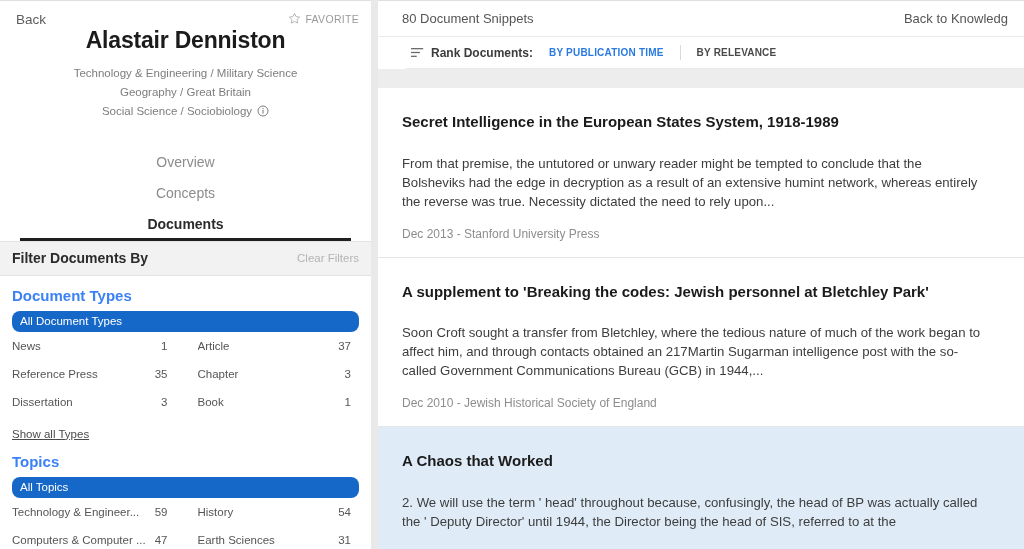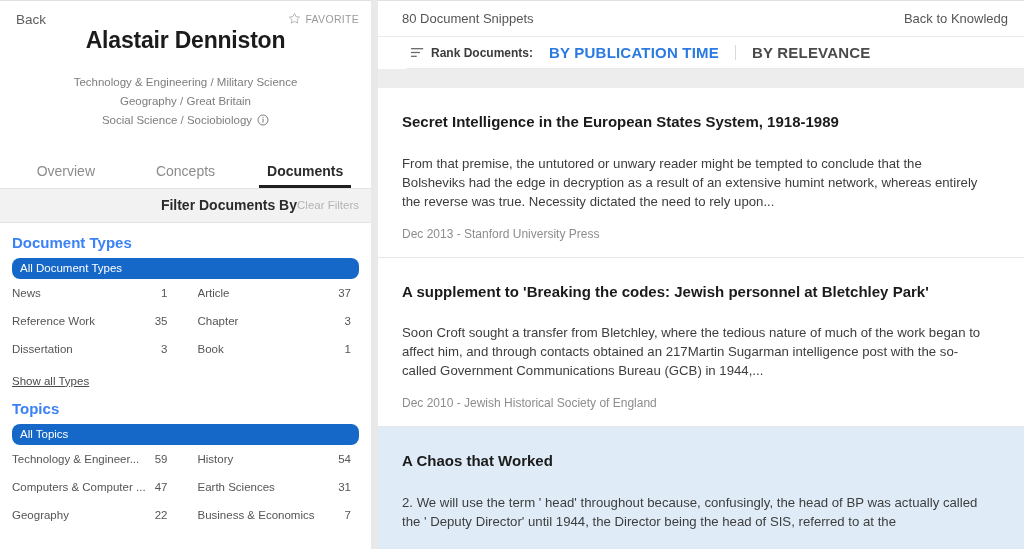--- a/index.html
+++ b/index.html
@@ -72,21 +72,21 @@
     font-size: 23px;
     font-weight: bold;
     color: #1b1b1b;
     letter-spacing: -0.2px;
     margin: 20px 0 0 0;
     padding: 0 40px;
     line-height: 1.2;
   }
   .entity-cats {
     text-align: right;
-    margin-top: 18px;
+    margin-top: 9px;
   }
   .entity-cat {
     font-size: 11.5px;
     color: #7d7d7d;
     line-height: 19px;
     display: flex;
     align-items: center;
     justify-content: center;
     gap: 5px;
   }
@@ -95,20 +95,21 @@
     height: 12px;
     display: inline-block;
     vertical-align: -2px;
   }
 
   
   .tabs {
     display: flex;
     margin-top: 17px;
     padding: 0 6px;
+    flex-direction: column;
   }
   .tab {
     flex: 1;
     text-align: center;
     font-size: 14px;
     color: #8c8c8c;
     padding: 6px 0 9px 0;
     cursor: pointer;
     position: relative;
   }
@@ -128,21 +129,21 @@
 
   
   .filter-header {
     background: #f2f2f2;
     border-top: 1px solid #e3e3e3;
     border-bottom: 1px solid #e3e3e3;
     height: 33px;
     display: flex;
     align-items: center;
     padding: 0 12px;
-    justify-content: flex-end;
+    justify-content: space-between;
   }
   .filter-header-title {
     font-size: 14px;
     font-weight: bold;
     color: #2b2b2b;
   }
   .clear-filters {
     font-size: 11.5px;
     color: #b4b4b4;
     cursor: pointer;
@@ -243,21 +244,21 @@
     border-bottom: 1px solid #eaeaea;
     margin-left: 28px;
   }
   .sort-ico { width: 13px; height: 11px; display:block; }
   .rank-label {
     font-size: 12px;
     font-weight: bold;
     color: #3c3c3c;
   }
   .rank-opt {
-    font-size: 15px;
+    font-size: 10px;
     font-weight: bold;
     letter-spacing: 0.2px;
     color: #4a4a4a;
     cursor: pointer;
     padding: 0 9px;
   }
   .rank-opt.active { color: #2a7ae2; }
   .rank-sep {
     width: 1px;
     height: 15px;
@@ -357,21 +358,21 @@
     <div class="facet">
       <div class="facet-title">Document Types</div>
       <div class="facet-all">All Document Types</div>
       <div class="facet-grid">
         <div class="facet-col-left">
           <div class="facet-row">
             <span class="fname">News</span>
             <span class="fcount">1</span>
           </div>
           <div class="facet-row">
-            <span class="fname">Reference Work</span>
+            <span class="fname">Reference Press</span>
             <span class="fcount">35</span>
           </div>
           <div class="facet-row">
             <span class="fname">Dissertation</span>
             <span class="fcount">3</span>
           </div>
         </div>
         <div class="facet-col-right">
           <div class="facet-row">
             <span class="fname">Article</span>

